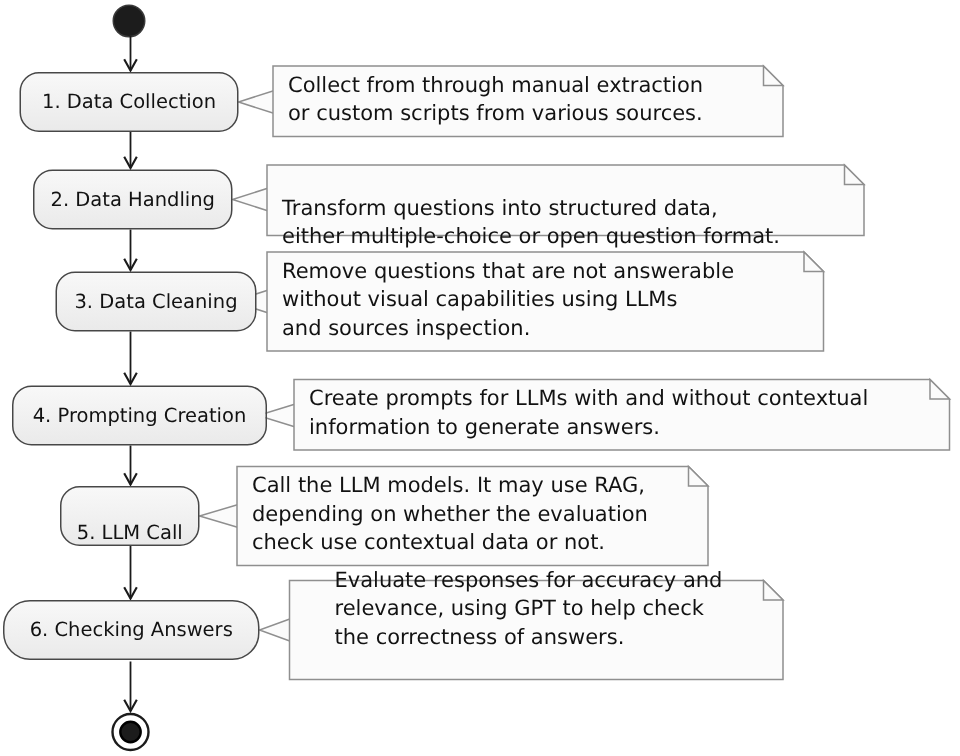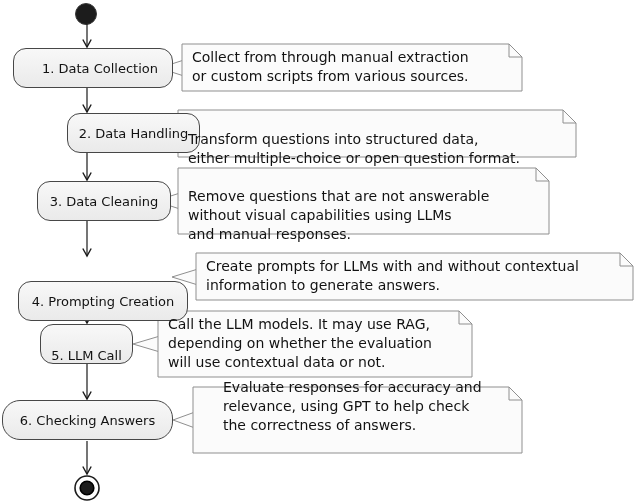--- a/index.html
+++ b/index.html
@@ -17,36 +17,36 @@
     position:absolute;
     height:38px;
     border:1.4px solid #474747;
     border-radius:13px;
     background:linear-gradient(#f8f8f8,#eaeaea);
     display:flex; align-items:center; justify-content:center;
     font-size:13px; color:#121212;
     box-sizing:content-box;
     white-space:nowrap;
   }
-  .s1 { left:13px;  top:48px;  width:144px;padding-left:14px; }
-  .s2 { left:22px;  top:113px; width:131px;margin-left:45px; }
+  .s1 { left:13px;  top:48px;  width:144px; }
+  .s2 { left:22px;  top:113px; width:131px; }
   .s3 { left:21px;  top:181px; width:132px;margin-left:16px; }
-  .s4 { left:18px;   top:257px; width:168px;margin-top:24px; }
+  .s4 { left:8px;   top:257px; width:168px; }
   .s5 { left:40px;  top:324px; width:91px;align-items:flex-end;  }
   .s6 { left:2px;   top:400px; width:169px;border-radius:18px; }
 
   
   .note-text {
     position:absolute;
     font-size:14px; line-height:19px; color:#121212;
     white-space:nowrap;
   }
   .t1 { left:192px; top:48px;  }
   .t2 { left:188px; top:130px; }
-  .t3 { left:188px; top:172px;margin-top:15px; }
+  .t3 { left:188px; top:172px; }
   .t4 { left:206px; top:257px; }
   .t5 { left:168px; top:315px; }
   .t6 { left:203px; top:378px;margin-left:20px; }
 
   svg { display:block; }
   .shaft { stroke:#1a1a1a; stroke-width:1.2; }
   .vee   { stroke:#1a1a1a; stroke-width:1.4; fill:none; }
   .note-body  { fill:#fbfbfb; stroke:#8f8f8f; stroke-width:1; }
   .note-fold  { fill:#fbfbfb; stroke:#8f8f8f; stroke-width:1; }
   .note-wedge { fill:#fbfbfb; stroke:#8f8f8f; stroke-width:1; }
@@ -150,30 +150,30 @@
     <div>Collect from through manual extraction</div>
     <div>or custom scripts from various sources.</div>
   </div>
   <div class="note-text t2">
     <div>Transform questions into structured data,</div>
     <div>either multiple-choice or open question format.</div>
   </div>
   <div class="note-text t3">
     <div>Remove questions that are not answerable</div>
     <div>without visual capabilities using LLMs</div>
-    <div>and manual responses.</div>
+    <div>and sources inspection.</div>
   </div>
   <div class="note-text t4">
     <div>Create prompts for LLMs with and without contextual</div>
     <div>information to generate answers.</div>
   </div>
   <div class="note-text t5">
     <div>Call the LLM models. It may use RAG,</div>
     <div>depending on whether the evaluation</div>
-    <div>will use contextual data or not.</div>
+    <div>check use contextual data or not.</div>
   </div>
   <div class="note-text t6">
     <div>Evaluate responses for accuracy and</div>
     <div>relevance, using GPT to help check</div>
     <div>the correctness of answers.</div>
   </div>
 
 </div>
 
 </body></html>

